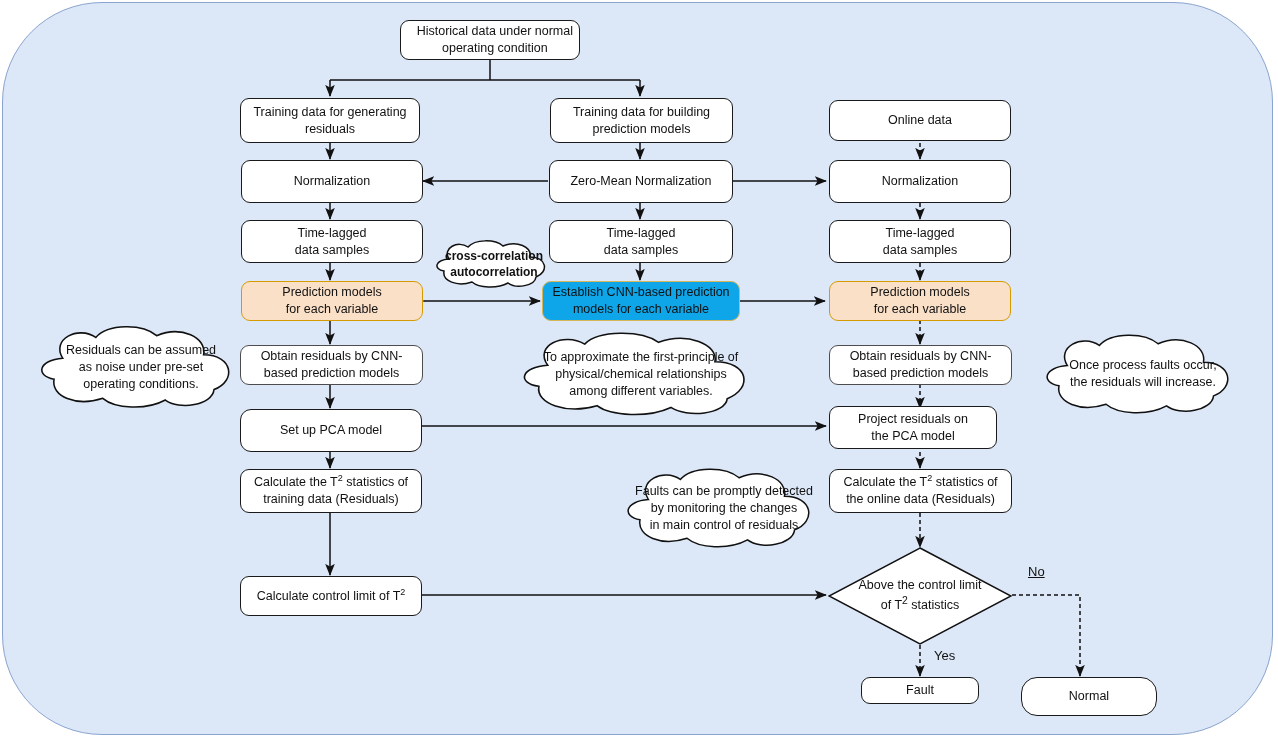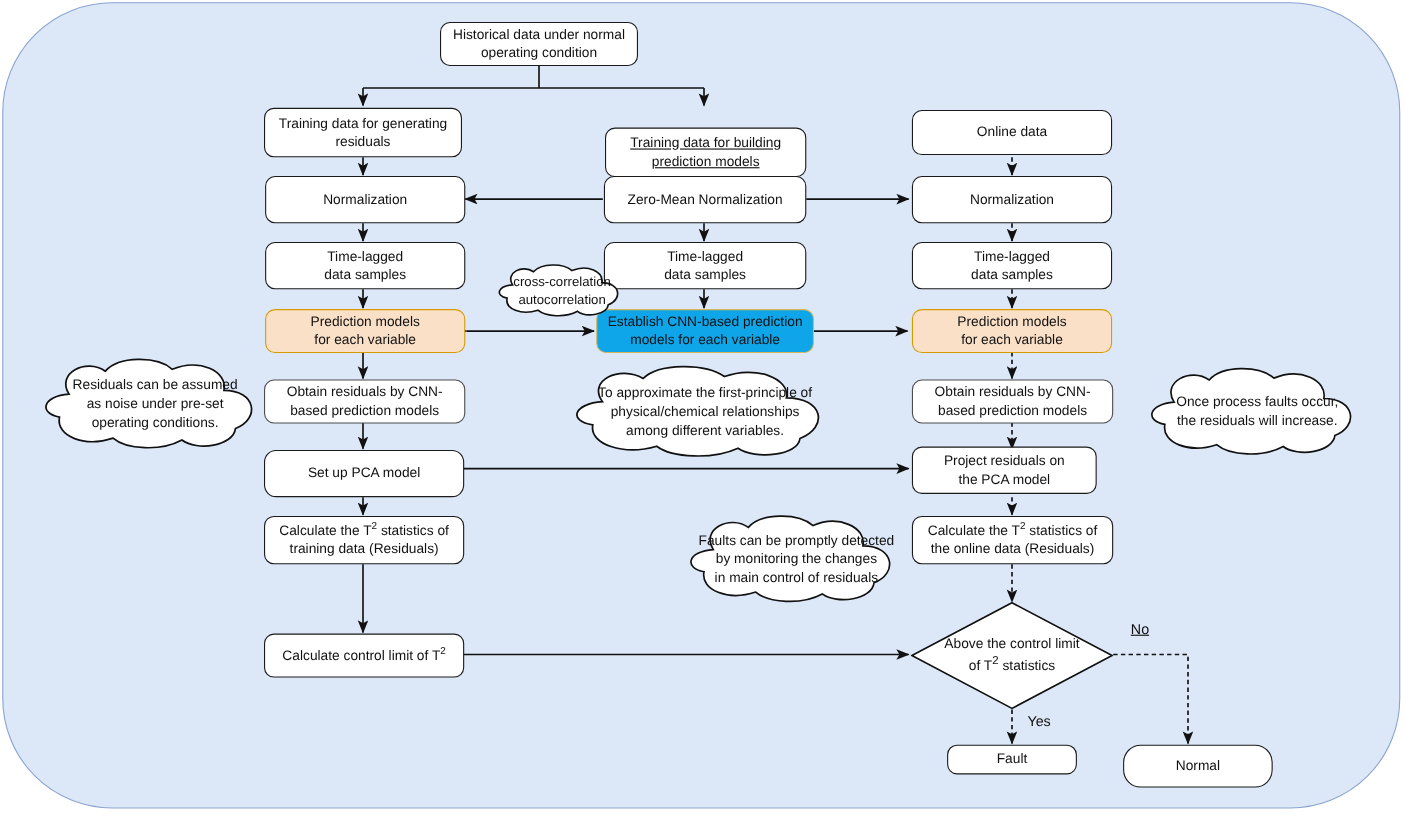--- a/index.html
+++ b/index.html
@@ -177,28 +177,28 @@
         <path d="M920,452 L920,468" marker-end="url(#arrow)"></path>
         <path d="M920,513 L920,547" marker-end="url(#arrow)"></path>
 
         <path d="M920,645 L920,676" marker-end="url(#arrow)"></path>
 
         <path d="M1012,595 L1080,595 L1080,676" marker-end="url(#arrow)"></path>
       </g>
     </g>
   </svg>
 
-  <div class="node" style="left:400px; top:20px; width:180px; height:40px;">
+  <div class="node" style="left:400px; top:20px; width:180px; height:40px;justify-content:flex-end;">
     <span><span>Historical data under normal</span><br><span>operating condition</span></span>
   </div>
 
   <div class="node" style="left:240px; top:98px; width:180px; height:45px;">
     <span><span>Training data for generating</span><br><span>residuals</span></span>
   </div>
-  <div class="node" style="left:550px; top:116px; width:183px; height:45px;text-decoration:underline;">
+  <div class="node" style="left:550px; top:98px; width:183px; height:45px;">
     <span><span>Training data for building</span><br><span>prediction models</span></span>
   </div>
   <div class="node" style="left:829px; top:100px; width:182px; height:41px;">
     <span>Online data</span>
   </div>
 
   <div class="node" style="left:241px; top:160px; width:182px; height:43px;">
     <span>Normalization</span>
   </div>
   <div class="node" style="left:549px; top:160px; width:184px; height:43px;">
@@ -273,21 +273,21 @@
   <div class="node" style="left:861px; top:677px; width:118px; height:27px;">
     <span>Fault</span>
   </div>
   <div class="node" style="left:1021px; top:677px; width:136px; height:39px;border-radius:16px;">
     <span>Normal</span>
   </div>
 
   <div class="edge-label" style="left:934px; top:648px;">Yes</div>
   <div class="edge-label" style="left:1028px; top:564px;text-decoration:underline;">No</div>
 
-  <div class="cloud small" style="left:446px; top:239px; width:130px; height:50px;">
+  <div class="cloud small" style="left:429px; top:239px; width:130px; height:50px;font-weight:bold;">
     <svg width="130" height="50" viewBox="0 0 260 100" xmlns="http://www.w3.org/2000/svg">
       <path d="M40,40
                C26,18 58,2 78,16
                C92,0 132,0 148,14
                C176,2 206,16 202,36
                C236,36 240,66 214,76
                C212,94 174,100 158,88
                C136,100 100,98 86,86
                C56,96 26,84 30,64
                C8,60 12,42 40,40 Z" fill="#ffffff" stroke="#111111" stroke-width="3"></path>

